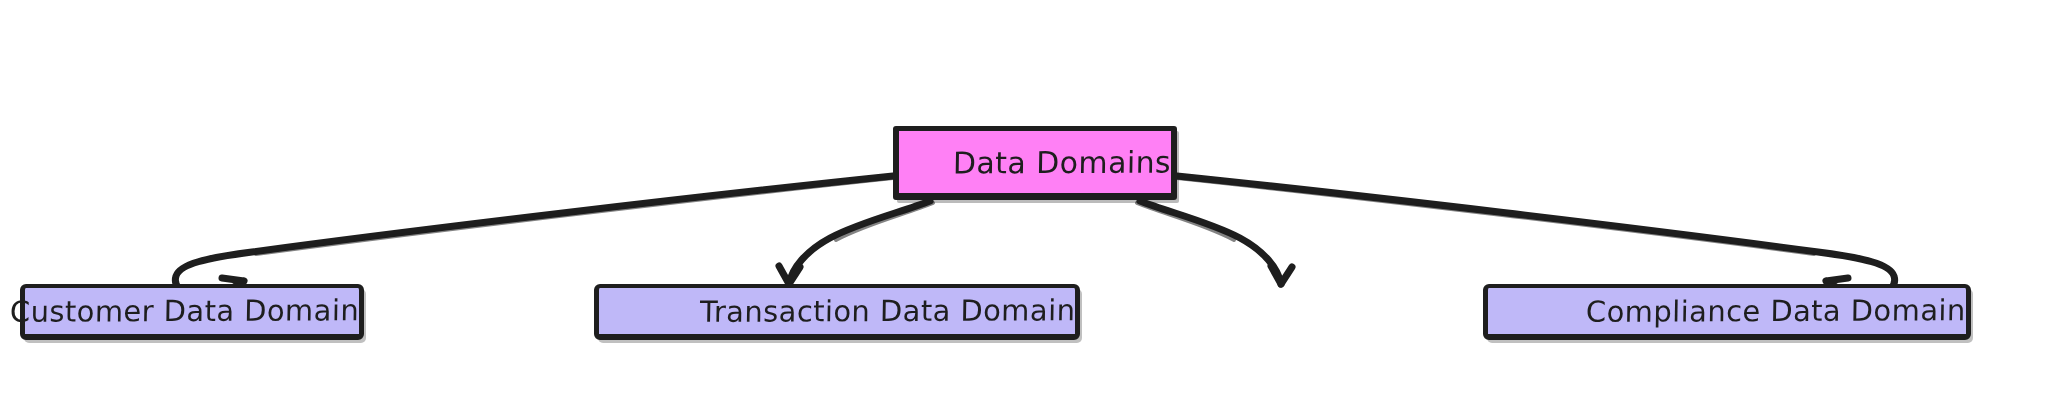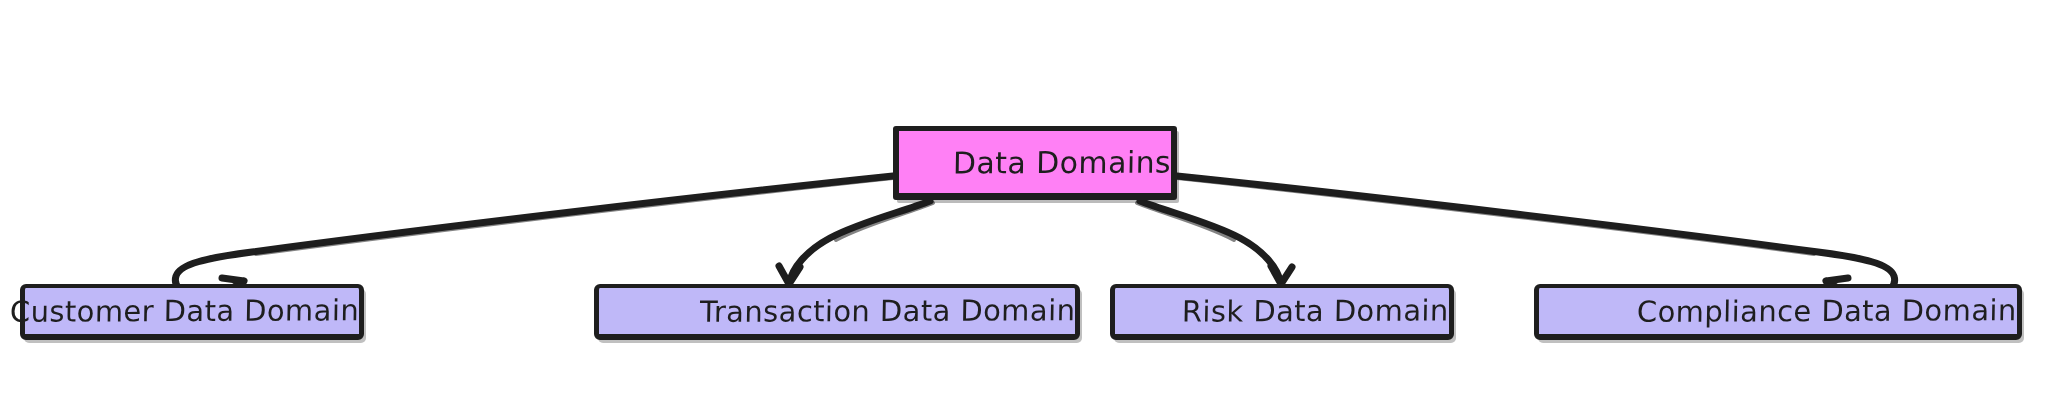--- a/index.html
+++ b/index.html
@@ -68,21 +68,21 @@
     box-shadow: 3px 4px 0 -1px rgba(30,30,30,0.28);
     top: 284px;
     height: 56px;
   }
   .node-child .node-label {
     font-size: 29px;
   }
   #node-child-0 { left: 20px;   width: 344px; }
   #node-child-1 { left: 546px;  width: 486px; }
   #node-child-2 { left: 1110px; width: 344px; }
-  #node-child-3 { left: 1534px; width: 488px; }
+  #node-child-3 { left: 1483px; width: 488px; }
 
   .sketch-stroke {
     fill: none;
     stroke: #1e1e1e;
     stroke-linecap: round;
     stroke-linejoin: round;
   }
   .sketch-arrowhead {
     fill: none;
     stroke: #1e1e1e;
@@ -129,21 +129,18 @@
   </div>
 
   <div class="node node-child" id="node-child-0" style="background: rgb(191, 184, 248);">
     <span class="node-label">Customer Data Domain</span>
   </div>
 
   <div class="node node-child" id="node-child-1" style="background: rgb(191, 184, 248); margin-left: 48px;">
     <span class="node-label">Transaction Data Domain</span>
   </div>
 
-  <div class="node node-child" id="node-child-2" style="background: rgb(191, 184, 248);">
-    <span class="node-label">Risk Data Domain</span>
-  </div>
 
   <div class="node node-child" id="node-child-3" style="background: rgb(191, 184, 248);">
     <span class="node-label">Compliance Data Domain</span>
   </div>
 
 </div>
 
 </body></html>

